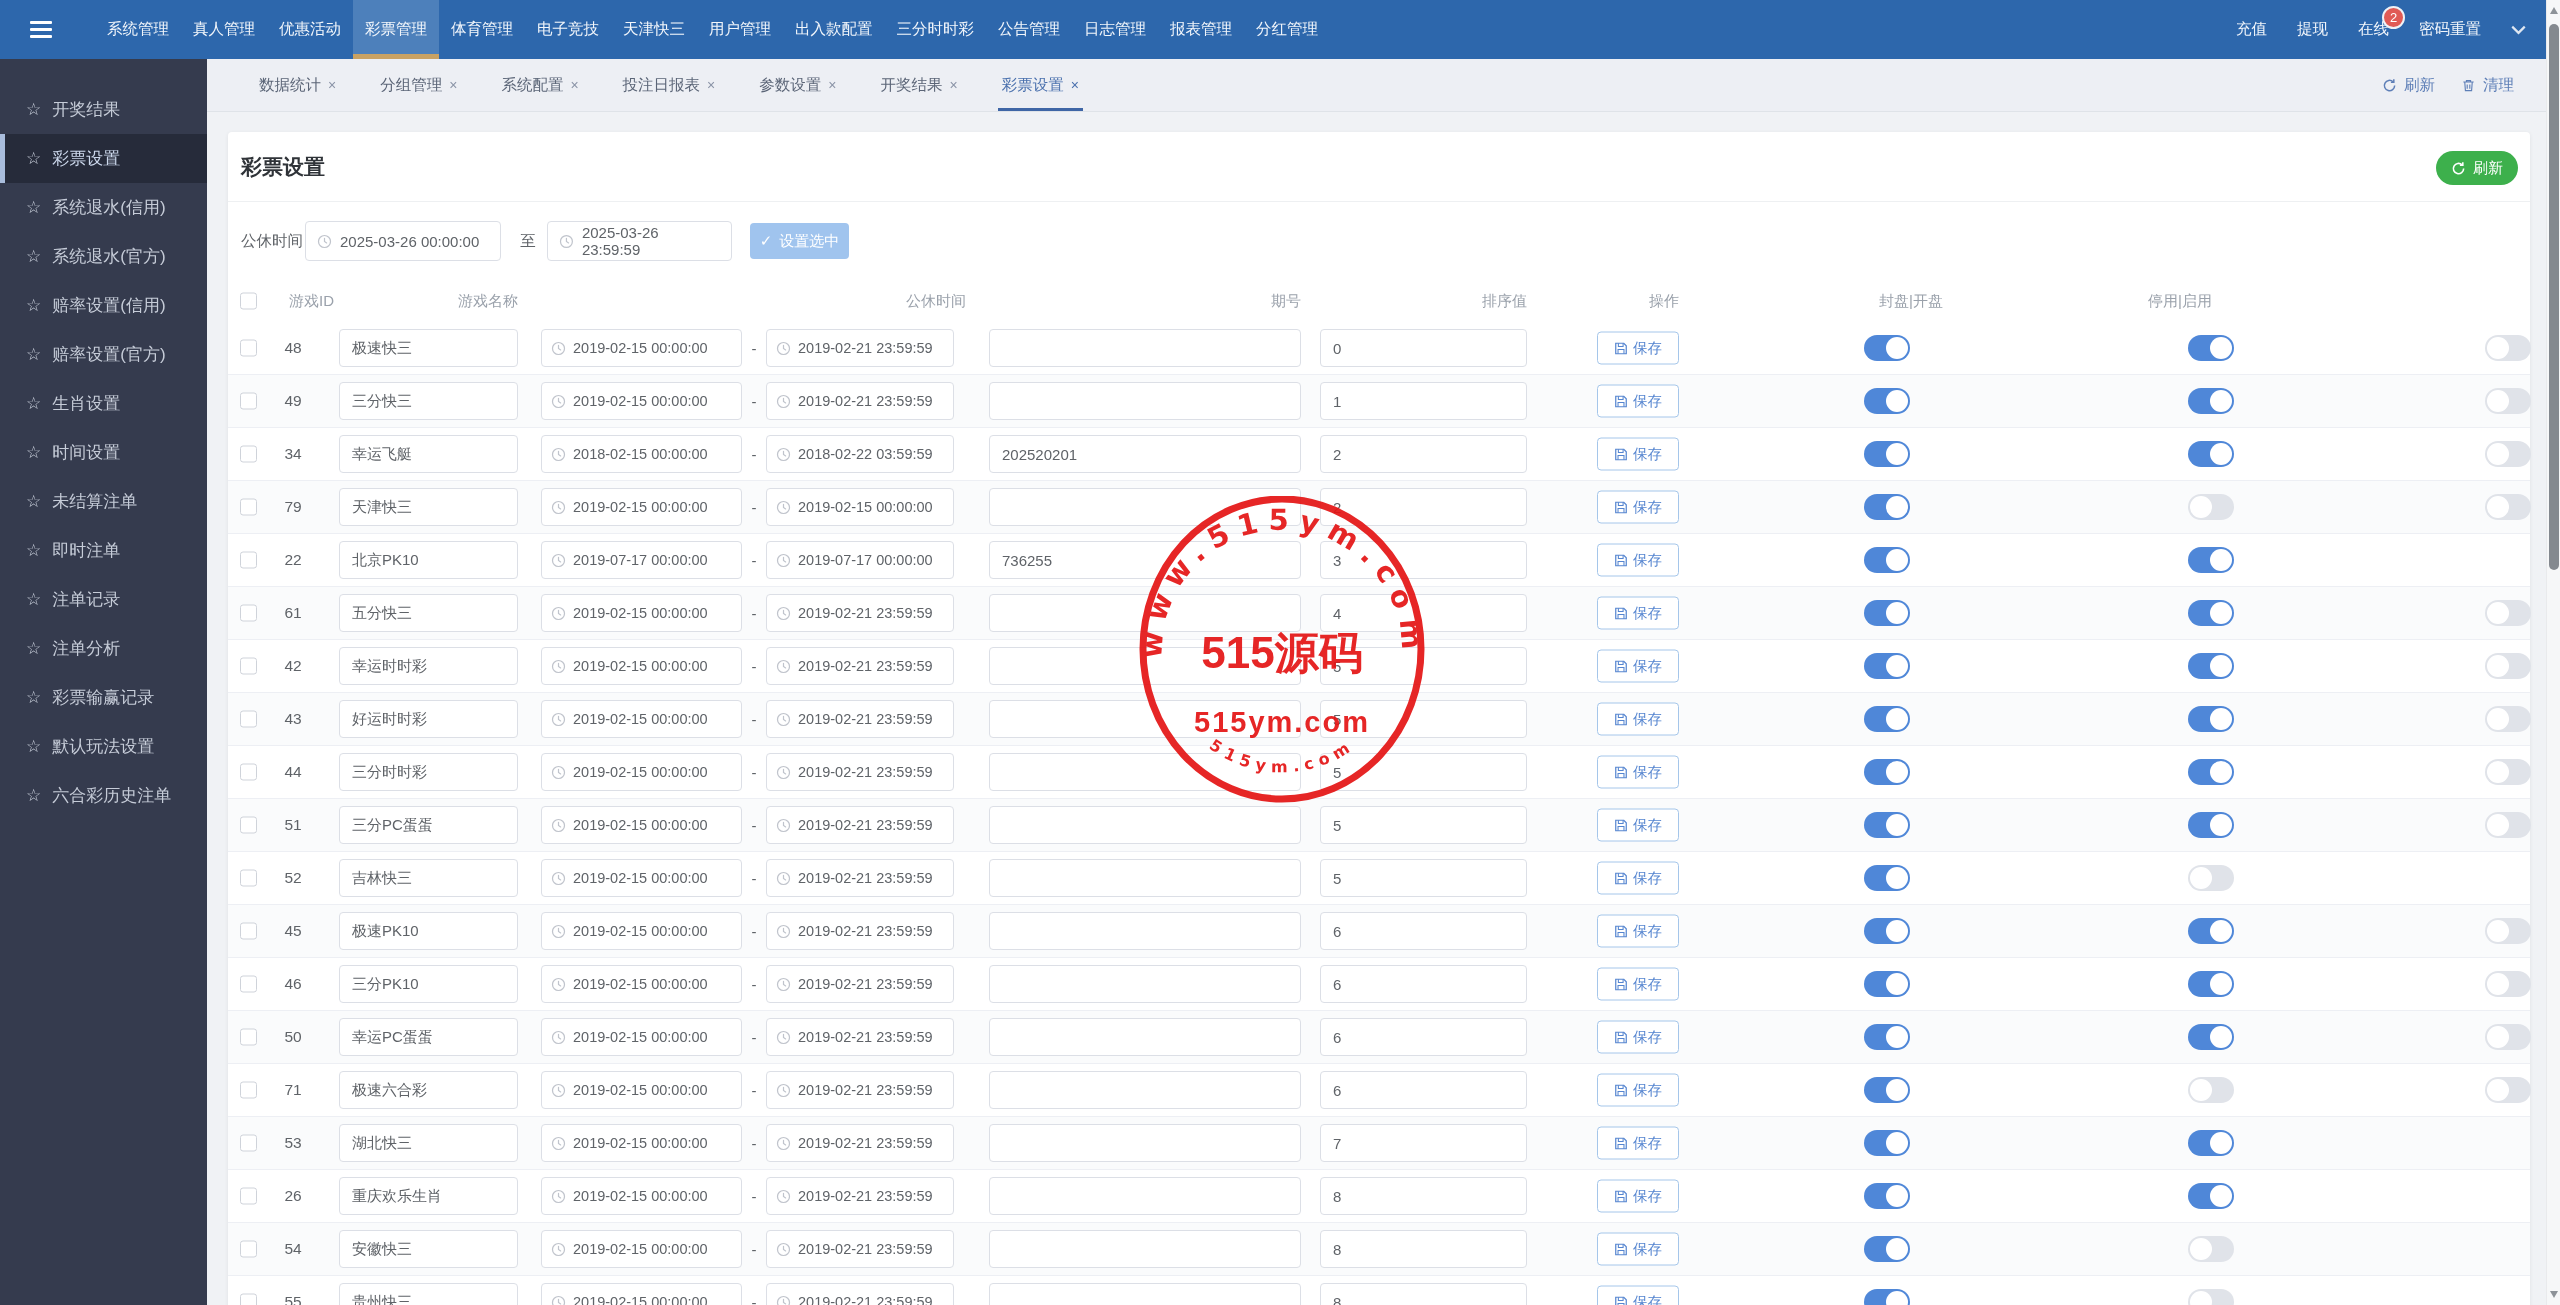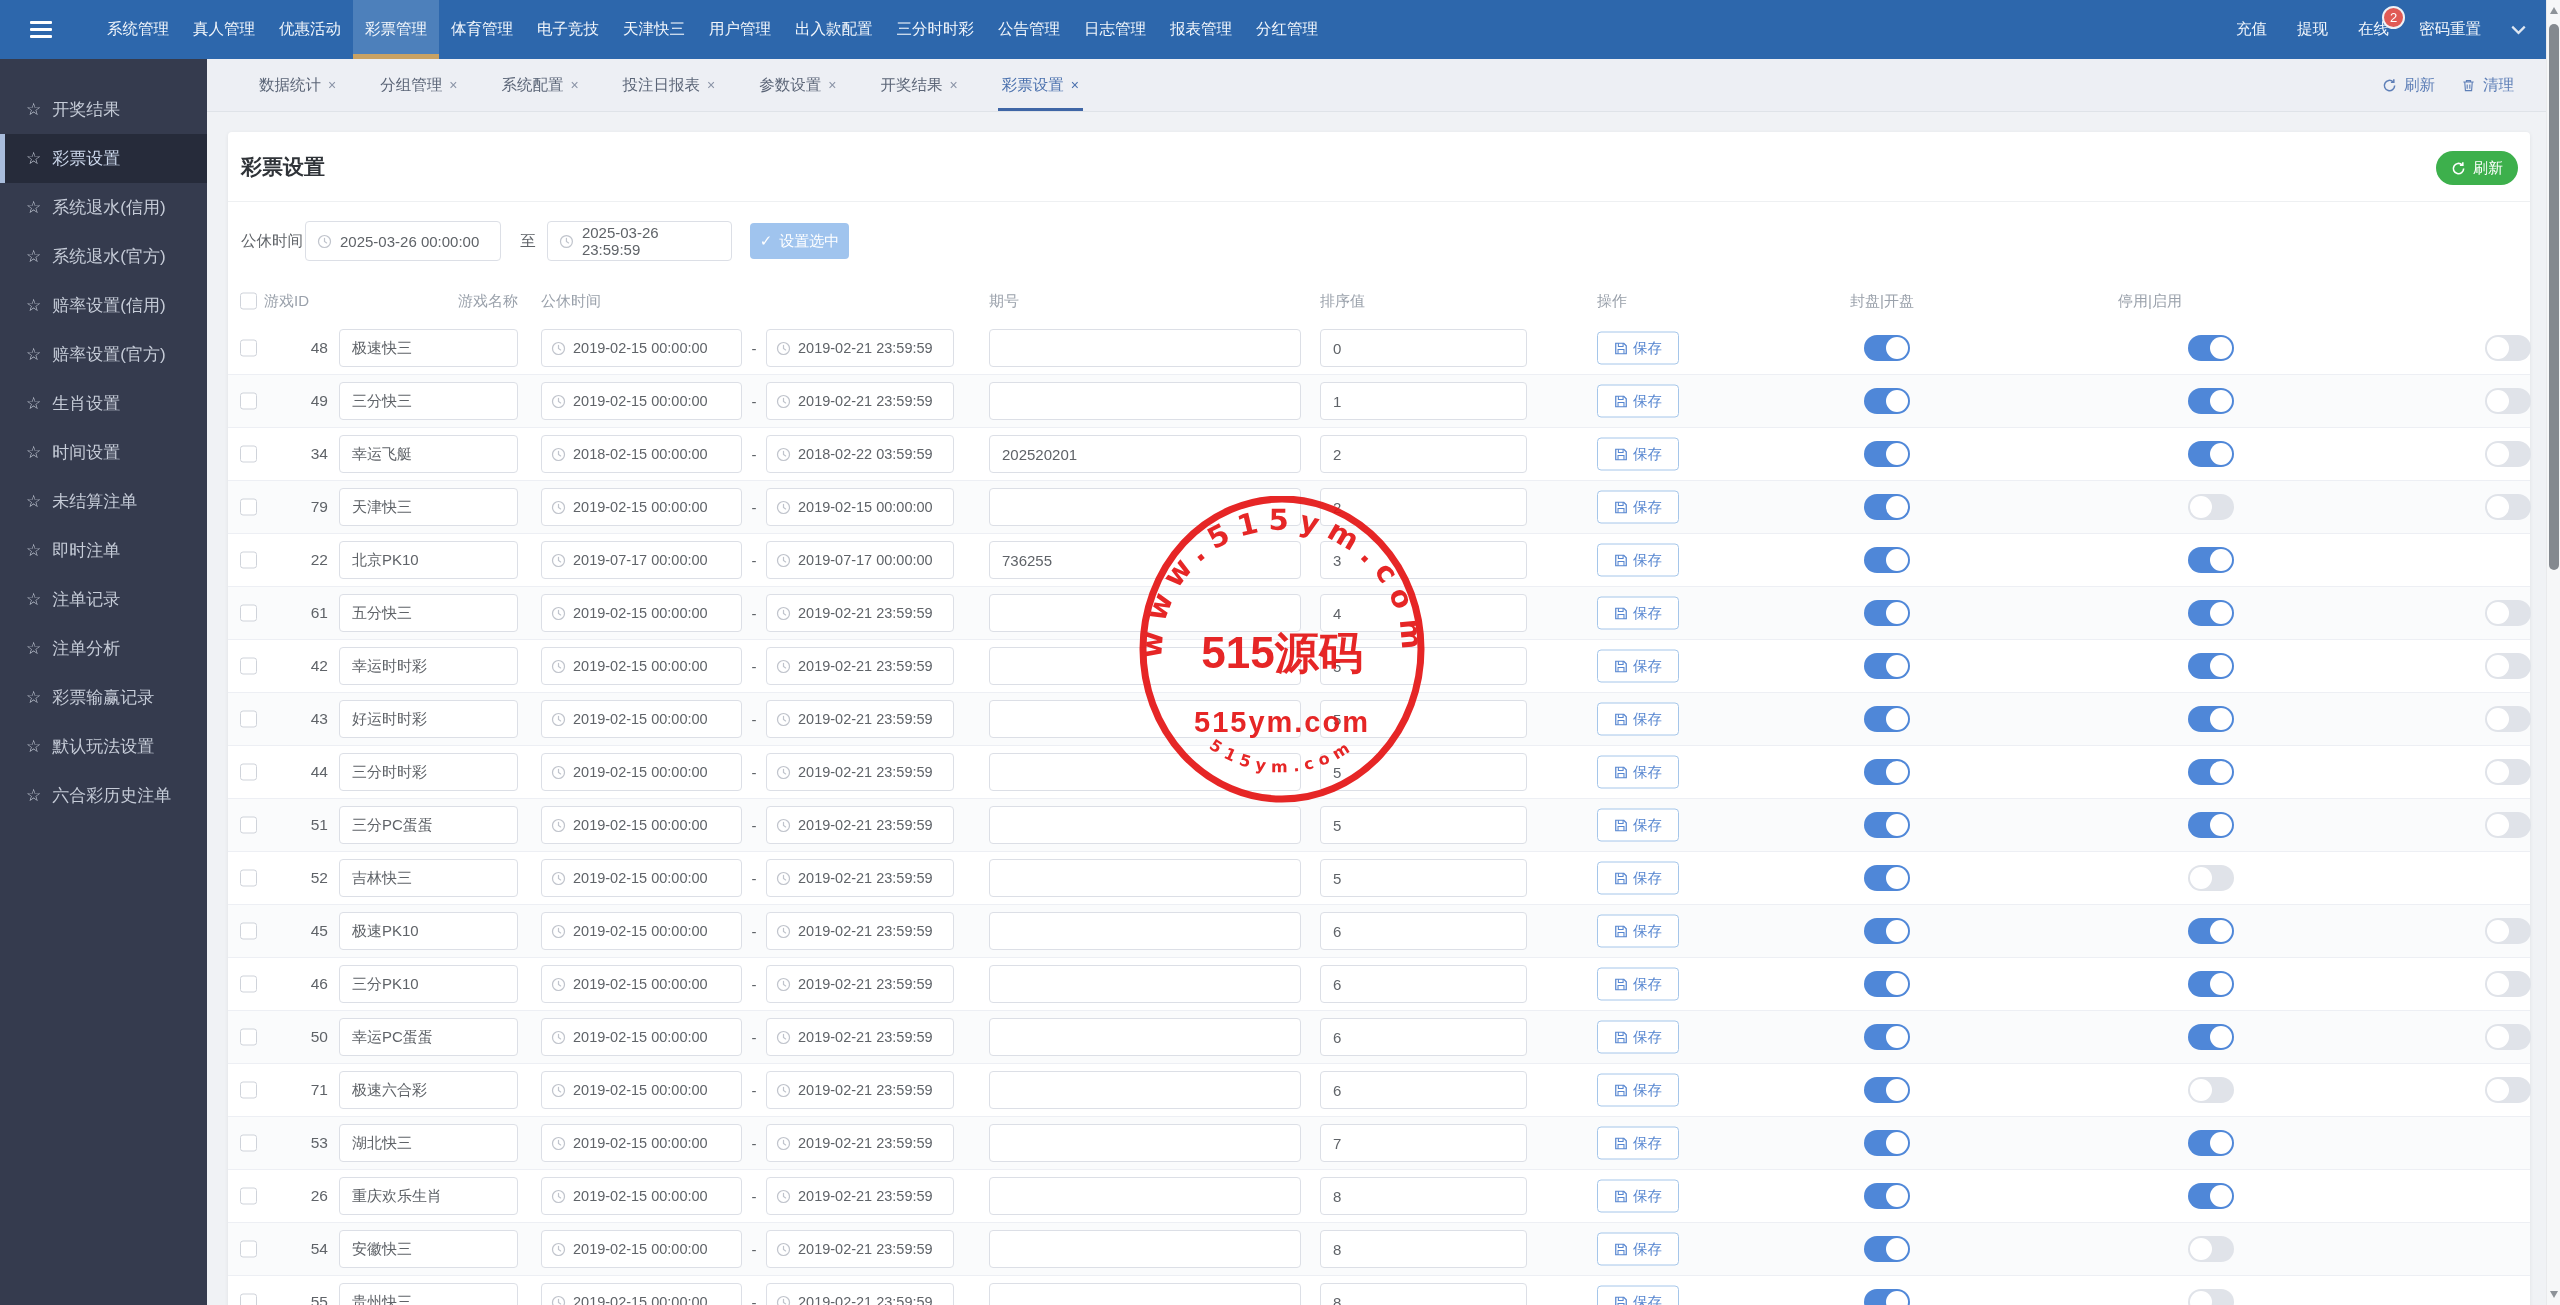--- a/index.html
+++ b/index.html
@@ -57,27 +57,27 @@
   .chip { border:1px solid #dcdfe6; border-radius:4px; background:#fff; height:40px;
     display:flex; align-items:center; padding:0 11px; gap:8px; font-size:15px; color:#5f6368; }
   .f-start { position:absolute; left:77px; width:196px; }
   .f-sep { position:absolute; left:283px; width:34px; text-align:center; font-size:15.5px; color:#5f6368; }
   .f-end { position:absolute; left:319px; width:185px; }
   .btn-apply { position:absolute; left:522px; width:99px; height:36px; background:#a0c4ee; color:#fff;
     border:none; border-radius:4px; font-size:15px; display:flex; align-items:center; justify-content:center; gap:7px; cursor:pointer; }
 
   
   .thead { position:relative; height:42px; }
-  .hcell { position:absolute; top:50%; transform:translateY(-50%); font-size:15px; color:#9aa1ab; text-align:left; white-space:nowrap; }
+  .hcell { position:absolute; top:50%; transform:translateY(-50%); font-size:15px; color:#9aa1ab; text-align:right; white-space:nowrap; }
   .trow { position:relative; height:53px; border-bottom:1px solid #edeff4; background:#fff; }
   .trow.alt { background:#fafbfc; }
   .cell { position:absolute; top:50%; transform:translateY(-50%); }
   .ckbox { width:17px; height:17px; border:1px solid #cfd3da; border-radius:3px; background:#fff; display:inline-block; cursor:pointer; }
   .c-check { left:12px; }
-  .c-id    { left:30px;  width:70px; text-align:right; font-size:15.5px; color:#5f6368; }
+  .c-id    { left:30px;  width:70px; text-align:center; font-size:15.5px; color:#5f6368; }
   .c-name  { left:111px; width:179px; }
   .c-d1    { left:313px; width:201px; }
   .c-dash  { left:518px; width:16px; text-align:center; font-size:15px; color:#5f6368; }
   .c-d2    { left:538px; width:188px; }
   .c-issue { left:761px; width:312px; }
   .c-sort  { left:1092px; width:207px; }
   .c-save  { left:1369px; }
   .c-t1    { left:1636px; }
   .c-t2    { left:1914px; }
   .c-t3    { left:2165px; }

